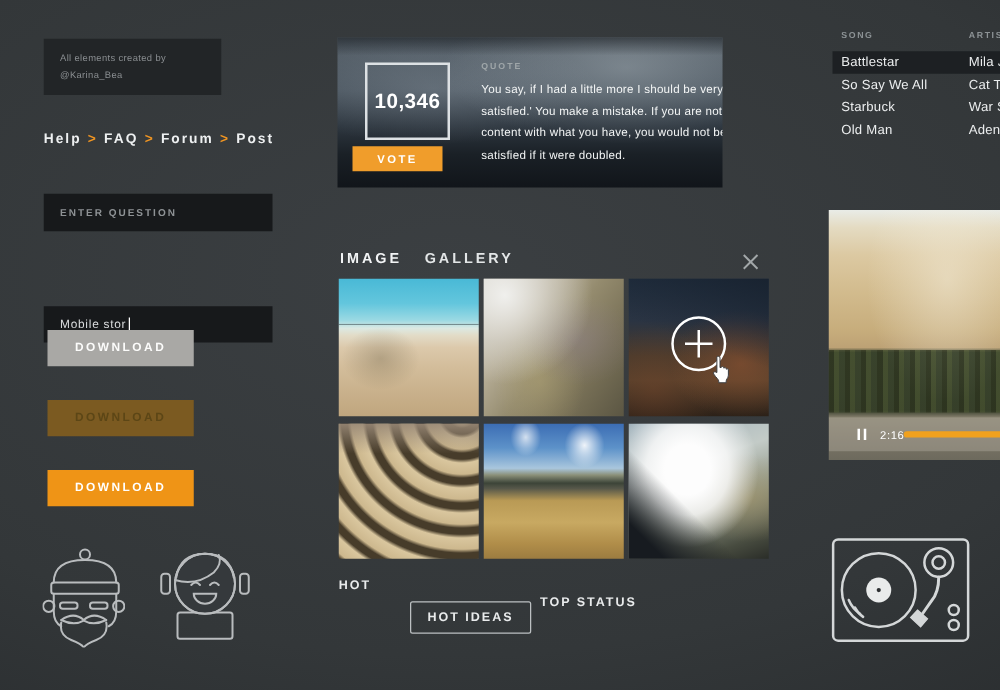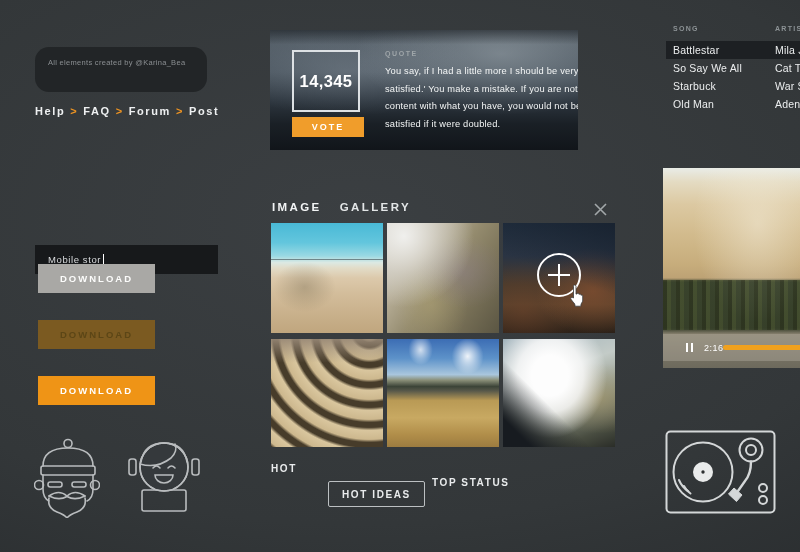--- a/index.html
+++ b/index.html
@@ -2,22 +2,22 @@
 <html><head>
 <meta charset="utf-8">
 <style>
   html,body{margin:0;padding:0;background:#1e2123;}
   *{box-sizing:border-box;font-family:"Liberation Sans",sans-serif;}
   .screen{position:relative;width:800px;height:552px;overflow:hidden;
     background:radial-gradient(120% 100% at 45% 40%, #3b3f42 0%, #333739 55%, #242729 100%);}
   .abs{position:absolute;}
 
   
-  .tooltip{left:35px;top:47px;width:172px;height:45px;background:#222527;color:#8a8e91;
-    font-size:7.5px;line-height:13px;padding:9px 0 0 13px;letter-spacing:.3px;border-radius:14px;}
+  .tooltip{left:35px;top:31px;width:142px;height:45px;background:#222527;color:#8a8e91;
+    font-size:7.5px;line-height:13px;padding:9px 0 0 13px;letter-spacing:.3px;}
   .breadcrumb{left:35px;top:105px;font-size:11px;font-weight:bold;color:#eef0f1;letter-spacing:1.6px;}
   .breadcrumb .sep{color:#f09522;margin:0 5px;font-weight:bold;}
   .field{left:35px;width:183px;background:#17191b;display:flex;align-items:center;padding-left:13px;}
   .field.q{top:155px;height:30px;color:#8e9295;font-size:8px;font-weight:bold;letter-spacing:1.6px;}
   .field.s{top:200px;height:29px;color:#dadcde;font-size:9.5px;letter-spacing:.6px;margin-top:45px;}
   .caret{display:inline-block;width:1px;height:11px;background:#fff;margin-left:2px;}
   .btn{left:38px;width:117px;height:29px;display:flex;align-items:center;justify-content:center;
     font-size:9.5px;font-weight:bold;letter-spacing:2px;cursor:pointer;}
   .btn.gray{top:264px;background:#a9a8a5;color:#fcfcfb;}
   .btn.brown{top:320px;background:#7b5a21;color:#5c4616;}
@@ -27,21 +27,21 @@
 
   
   .quote-card{left:270px;top:30px;width:308px;height:120px;overflow:hidden;
     background:
       linear-gradient(180deg, rgba(18,22,26,.55) 0%, rgba(18,22,26,0) 12%),
       radial-gradient(ellipse at 75% 20%, rgba(215,225,230,.32), transparent 45%),
       radial-gradient(ellipse at 25% 34%, rgba(190,200,210,.22), transparent 40%),
       linear-gradient(180deg, #566069 0%, #49545e 35%, #2e3740 58%, #1a2026 78%, #11151a 100%);}
   .vote-box{left:22px;top:20px;width:68px;height:62px;border:2px solid #dde1e4;color:#fff;
     display:flex;align-items:center;justify-content:center;font-size:16.5px;font-weight:bold;letter-spacing:.4px;}
-  .vote-btn{left:22px;top:87px;width:72px;height:20px;background:#f09d2b;color:#fff;
+  .vote-btn{left:12px;top:87px;width:72px;height:20px;background:#f09d2b;color:#fff;
     display:flex;align-items:center;justify-content:center;font-size:9px;font-weight:bold;letter-spacing:2px;cursor:pointer;}
   .quote-label{left:115px;top:20px;font-size:7px;font-weight:bold;color:#9fa6a9;letter-spacing:1.6px;}
   .quote-text{left:115px;top:33px;width:200px;color:#f3f5f5;font-size:9.3px;line-height:17.6px;letter-spacing:.2px;}
 
   
   .gal-head{left:272px;top:201px;font-size:11.5px;color:#f2f4f5;letter-spacing:2.4px;}
   .gal-head b{font-weight:bold;}
   .gal-head span{font-weight:bold;color:#e3e6e7;margin-left:18px;}
   .gal-close{left:593px;top:202px;width:15px;height:15px;cursor:pointer;}
   .tiles{left:271px;top:223px;width:344px;display:grid;grid-template-columns:112px 112px 112px;
@@ -114,20 +114,23 @@
 <div class="screen">
 
   <div class="abs tooltip">
     <div>All elements created by @Karina_Bea</div>
   </div>
 
   <div class="abs breadcrumb">
     <span>Help</span><span class="sep">&gt;</span><span>FAQ</span><span class="sep">&gt;</span><span>Forum</span><span class="sep">&gt;</span><span>Post</span>
   </div>
 
+  <div class="abs field q">
+    <span>ENTER QUESTION</span>
+  </div>
   <div class="abs field s">
     <span>Mobile stor</span>
       <span class="caret"></span>
   </div>
 
   <div class="abs btn gray">DOWNLOAD</div>
   <div class="abs btn brown">DOWNLOAD</div>
   <div class="abs btn orange">DOWNLOAD</div>
 
   <svg class="abs" style="left:34px;top:438px;" width="66" height="80" viewBox="0 0 66 80">
@@ -157,21 +160,21 @@
       <rect x="2" y="22" width="7" height="16" rx="2.5"></rect>
       <rect x="65" y="22" width="7" height="16" rx="2.5"></rect>
       <path d="M26 31 Q29.5 27 33 31"></path>
       <path d="M41 31 Q44.5 27 48 31"></path>
       <path d="M28 38 A9 8 0 0 0 46 38 Z"></path>
     </g>
   </svg>
 
   <div class="abs quote-card">
     <div class="abs vote-box">
-      <span>14,345</span>
+      <span>10,346</span>
     </div>
     <div class="abs vote-btn">VOTE</div>
     <div class="abs quote-label">QUOTE</div>
     <div class="abs quote-text">You say, if I had a little more I should be very satisfied.' You make a mistake. If you are not content with what you have, you would not be satisfied if it were doubled.</div>
   </div>
 
   <div class="abs gal-head">
     <b>IMAGE</b><span>GALLERY</span>
   </div>
   <svg class="abs gal-close" viewBox="0 0 15 15">

